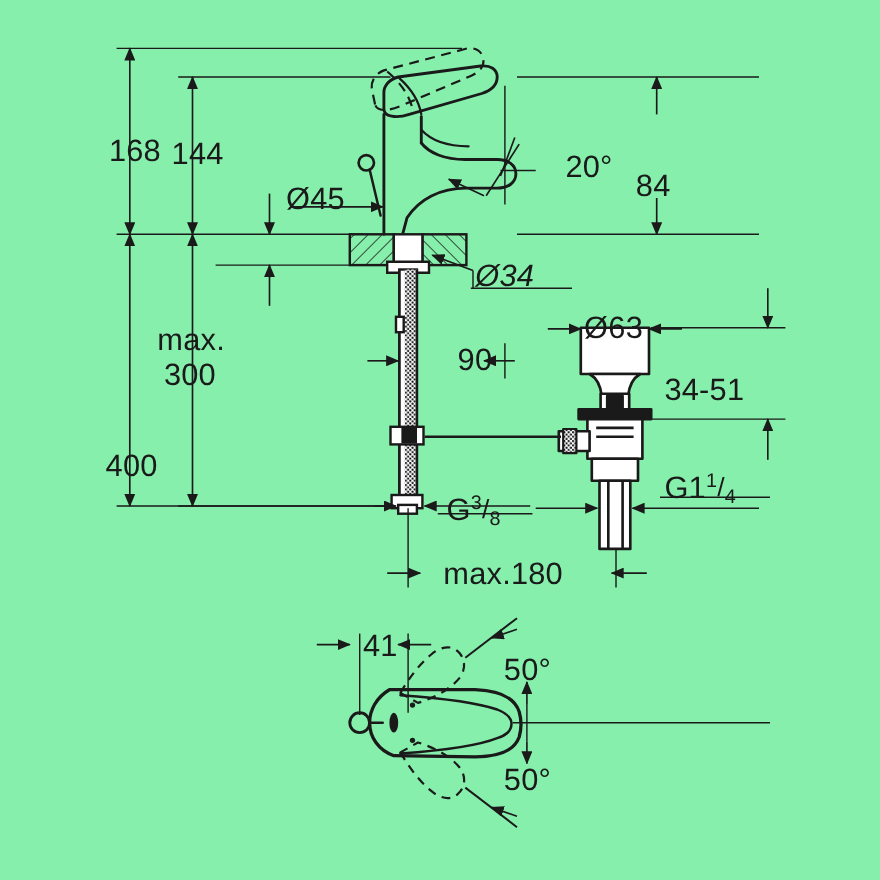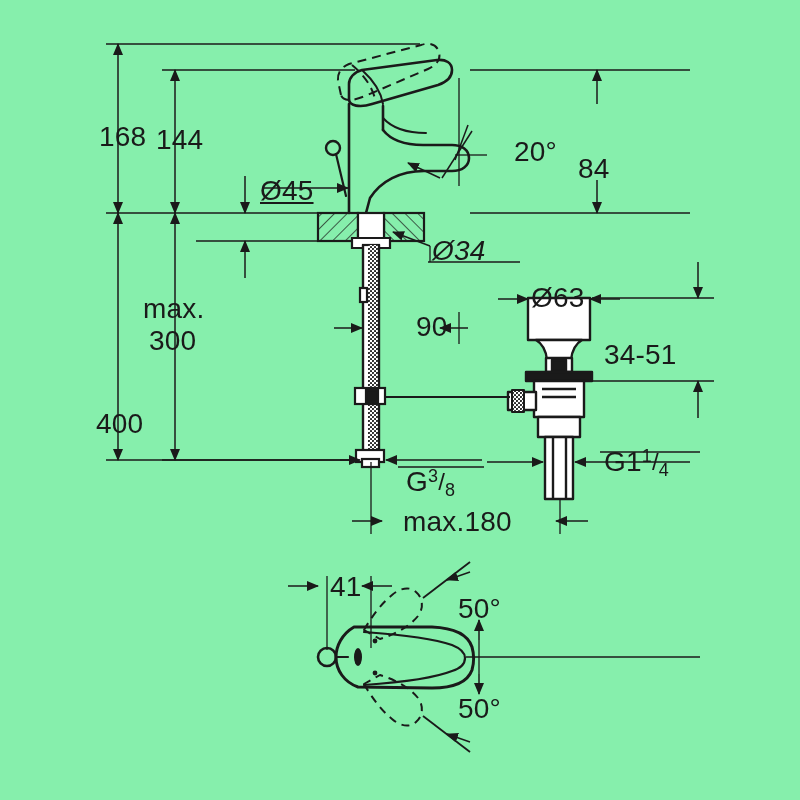--- a/index.html
+++ b/index.html
@@ -29,21 +29,20 @@
     color: #1a1a1a;
     white-space: nowrap;
     line-height: 1;
     letter-spacing: 0.2px;
   }
   .s28 { font-size: 28px; }
   .frac {
     display: inline-block;
     position: relative;
     top: -1px;
-    margin-top: 19px;
   }
   .frac .num {
     font-size: 18px;
     vertical-align: super;
     position: relative;
     top: 2px;
   }
   .frac .sl {
     font-size: 24px;
   }
@@ -290,21 +289,21 @@
       <line x1="423" y1="716" x2="470" y2="752" stroke-width="1.8"></line>
       <line x1="447" y1="734" x2="470" y2="742" marker-start="url(#arR)" stroke-width="1.5"></line>
     </g>
   </svg>
 
   <div class="dim-label s28" style="left:99px; top:123px;">168</div>
 
   <div class="dim-label s28" style="left:156px; top:126px;">144</div>
 
 
-  <div class="dim-label s28" style="left:260px; top:177px;text-decoration:underline;">Ø45</div>
+  <div class="dim-label s28" style="left:260px; top:167px;">Ø45</div>
 
   <div class="dim-label s28" style="left:514px; top:138px;">20°</div>
 
   <div class="dim-label s28" style="left:578px; top:155px;">84</div>
 
   <div class="dim-label s28" style="left:432px; top:237px;font-style:italic;">Ø34</div>
 
   <div class="dim-label s28 stacked" style="left:143px; top:293px;">max.</div>
   <div class="dim-label s28 stacked" style="left:149px; top:325px;">300</div>
 

